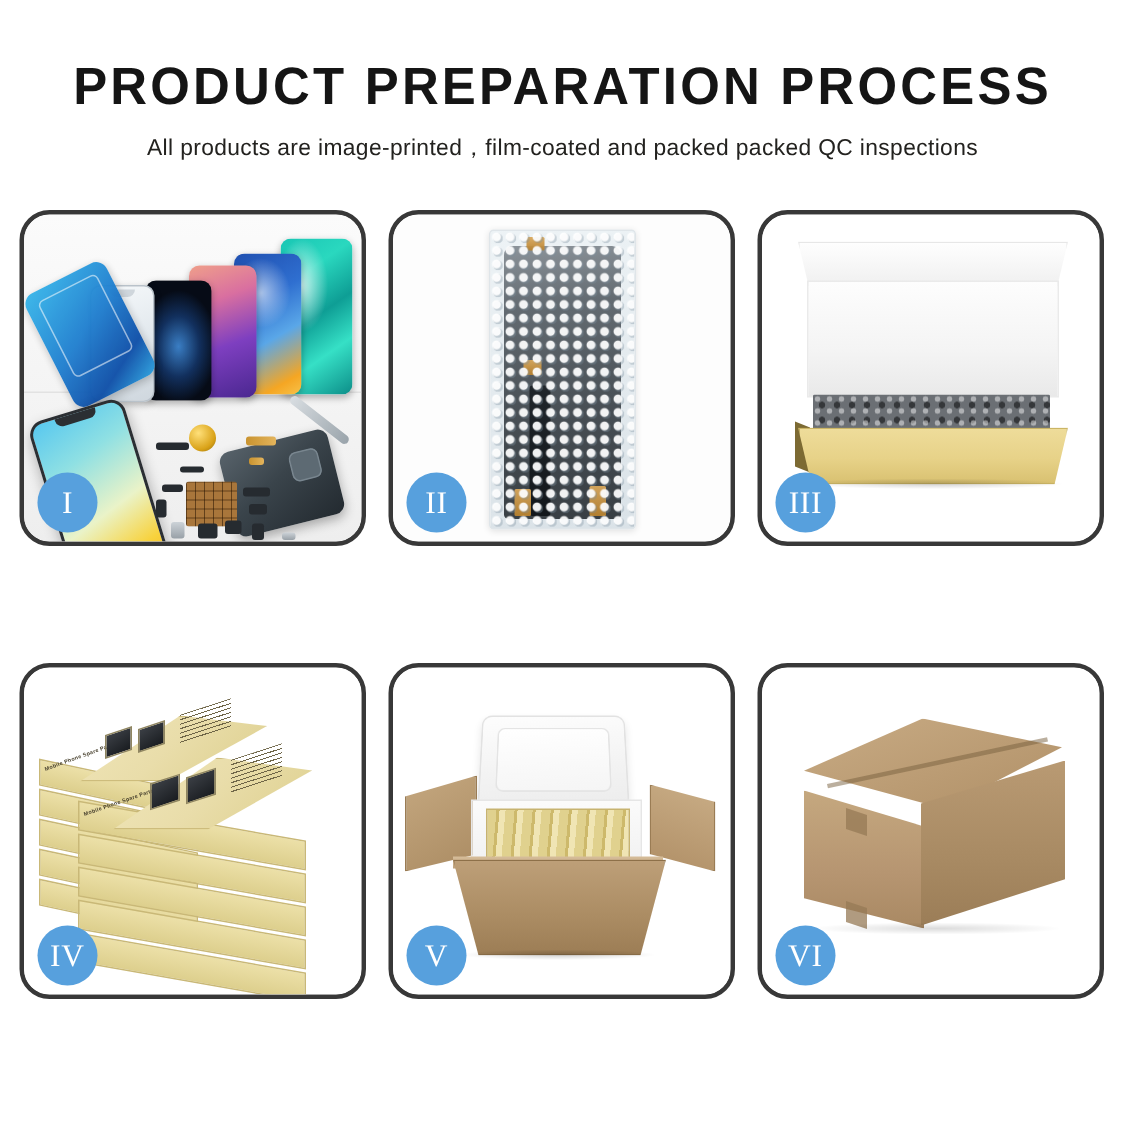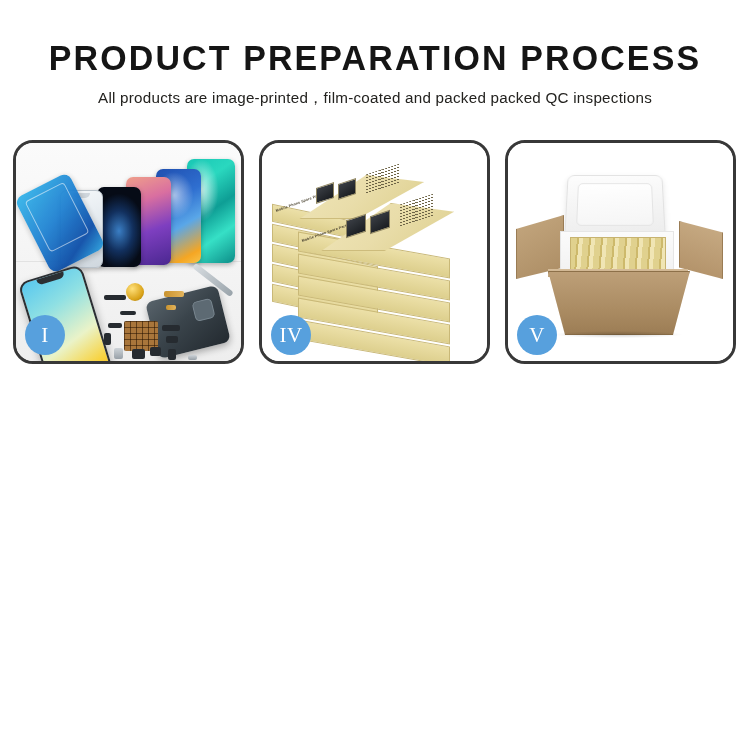--- a/index.html
+++ b/index.html
@@ -450,21 +450,49 @@
       <div class="sp silver" style="left:98px; top:205px; width:9px; height:11px;"></div>
       <div class="sp dark" style="left:116px; top:206px; width:13px; height:10px;"></div>
       <div class="sp dark" style="left:134px; top:204px; width:11px; height:9px;"></div>
       <div class="sp dark" style="left:152px; top:206px; width:8px;  height:11px;"></div>
       <div class="sp silver" style="left:172px; top:212px; width:9px; height:5px;"></div>
       <div class="sp dark" style="left:104px; top:168px; width:16px; height:4px;"></div>
     </div>
     <div class="badge">I</div>
   </div>
 
-
+  <div class="panel">
+    <div class="panel-stage">
+      <div class="p2-bg"></div>
+      <div class="p2-bag">
+        <div class="p2-screen"></div>
+        <div class="p2-flexcable"></div>
+        <div class="p2-tape" style="left:24px; top:4px;   width:12px; height:9px;"></div>
+        <div class="p2-tape" style="left:22px; top:86px;  width:12px; height:10px;"></div>
+        <div class="p2-tape" style="left:16px; top:172px; width:11px; height:18px;"></div>
+        <div class="p2-tape" style="left:66px; top:170px; width:11px; height:20px;"></div>
+        <div class="p2-bubbles2"></div>
+        <div class="p2-bubbles"></div>
+      </div>
+    </div>
+    <div class="badge">II</div>
+  </div>
+
+  <div class="panel">
+    <div class="panel-stage">
+      <div class="p3-bg"></div>
+      <div class="p3-lid"></div>
+      <div class="p3-inner"></div>
+      <div class="p3-foam"></div>
+      <div class="p3-baseleft"></div>
+      <div class="p3-base"></div>
+      <div class="p3-shadow"></div>
+    </div>
+    <div class="badge">III</div>
+  </div>
 
   <div class="panel">
     <div class="panel-stage">
       <div class="p4-bg"></div>
 
       <div class="p4box" style="left:10px; top:72px;  width:104px; height:16px; transform:skewY(12deg);"></div>
       <div class="p4box" style="left:10px; top:92px;  width:104px; height:16px; transform:skewY(12deg);"></div>
       <div class="p4box" style="left:10px; top:112px; width:104px; height:16px; transform:skewY(12deg);"></div>
       <div class="p4box" style="left:10px; top:132px; width:104px; height:16px; transform:skewY(12deg);"></div>
       <div class="p4box" style="left:10px; top:152px; width:104px; height:16px; transform:skewY(12deg);"></div>
@@ -502,14 +530,27 @@
       <div class="p5-flapR"></div>
       <div class="p5-foamtop"></div>
       <div class="p5-trays"></div>
       <div class="p5-rim"></div>
       <div class="p5-body"></div>
       <div class="p3-shadow" style="left:46px; top:188px; width:128px;"></div>
     </div>
     <div class="badge">V</div>
   </div>
 
+  <div class="panel">
+    <div class="panel-stage">
+      <div class="p6-bg"></div>
+      <div class="p6-top"></div>
+      <div class="p6-seam"></div>
+      <div class="p6-left"></div>
+      <div class="p6-right"></div>
+      <div class="p6-tape" style="left:56px; top:96px; width:14px; height:14px; transform:skewY(18deg);"></div>
+      <div class="p6-tape" style="left:56px; top:158px; width:14px; height:14px; transform:skewY(18deg);"></div>
+      <div class="p6-shadow"></div>
+    </div>
+    <div class="badge">VI</div>
+  </div>
 
 </div>
 
 </body></html>

